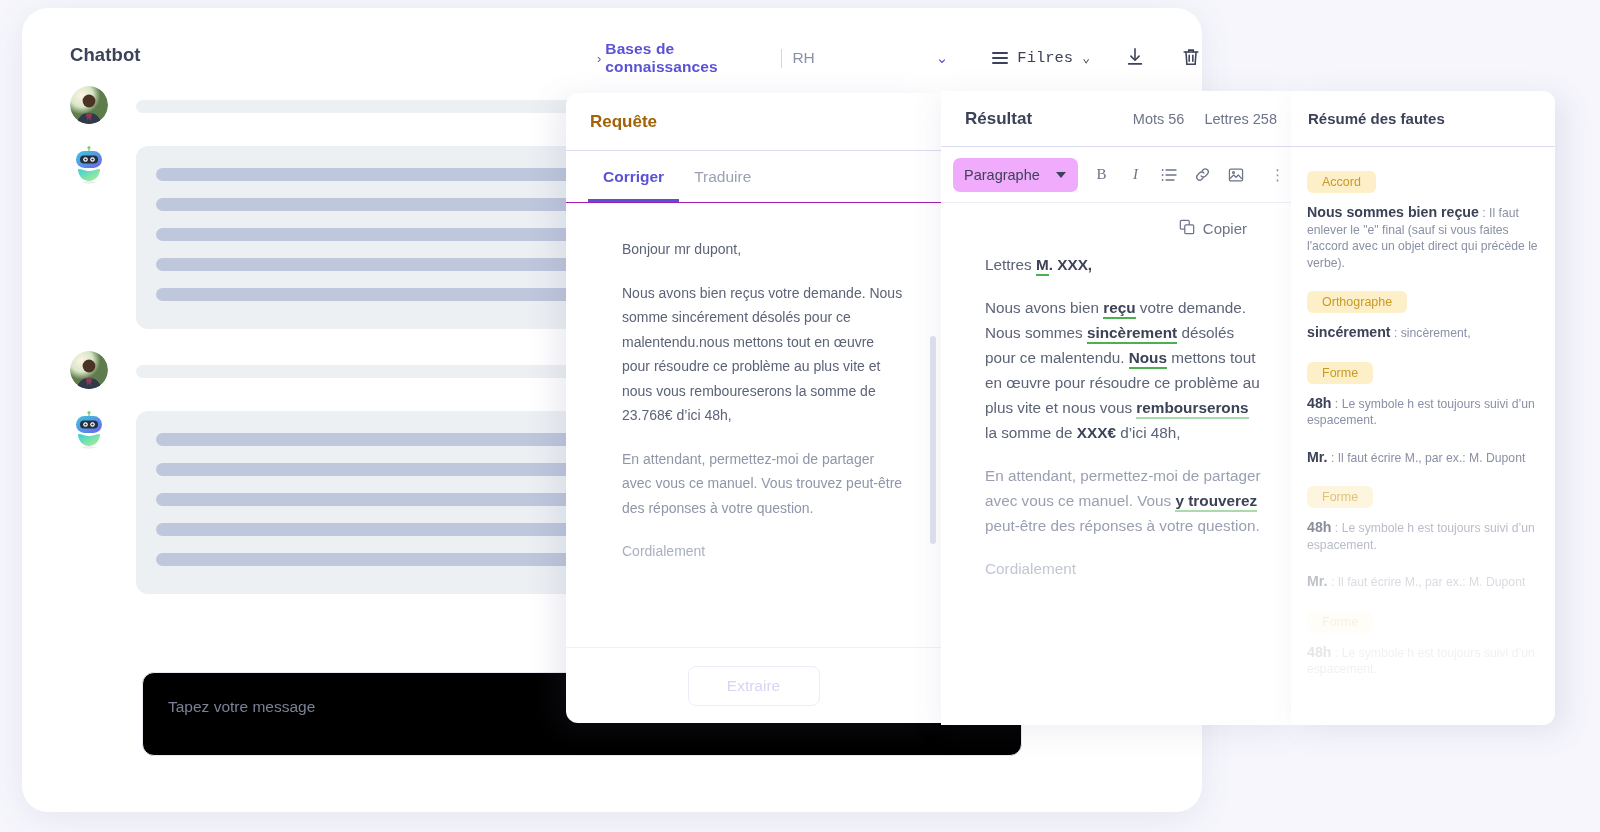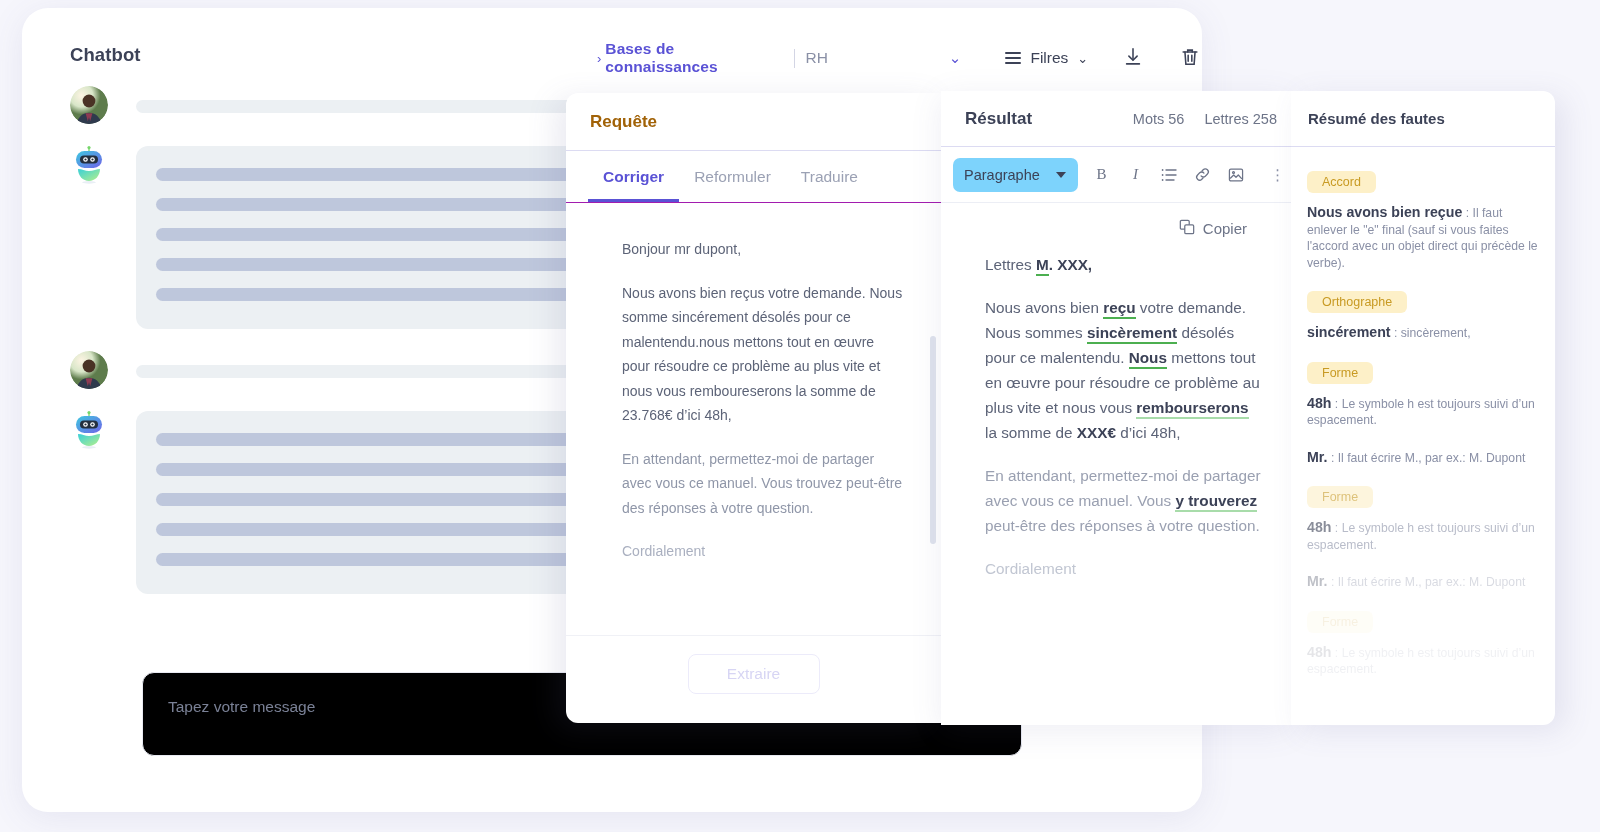--- a/index.html
+++ b/index.html
@@ -26,21 +26,21 @@
     letter-spacing: .1px;
   }
 
   
   .top-tools { position: absolute; left: 575px; top: 34px; display: flex; align-items: center; height: 32px; }
   .kb-chevron { color: #5a52d5; font-size: 13px; margin-right: 4px; }
   .kb-link { color: #5a52d5; font-size: 15.5px; font-weight: bold; letter-spacing: .1px; }
   .kb-sep { width: 1px; height: 19px; background: #d3d5e4; margin: 0 11px; }
   .kb-value { color: #8a90a6; font-size: 15.5px; }
   .kb-caret { margin-left: 121px; color: #5a52d5; font-size: 15px; }
-  .filters { margin-left: 44px; display: flex; align-items: center; gap: 9px; color: #3c4257; font-size: 15.5px; }
+  .filters { margin-left: 44px; display: flex; align-items: center; gap: 9px; color: #3c4257; font-size: 15.5px; font-family: Liberation Mono, monospace; }
   .burger { display: inline-block; width: 16px; }
   .burger i { display: block; height: 1.6px; background: #3c4257; margin: 3.2px 0; border-radius: 2px; }
   .fcaret { color: #3c4257; font-size: 13px; }
   .ticon { margin-left: 34px; width: 24px; height: 24px; color: #3c4257; }
   .ticon svg { display: block; }
 
   
   .chat-area { position: absolute; left: 0; top: 78px; width: 1000px; bottom: 0; }
   .msg { display: flex; align-items: flex-start; padding: 0 0 0 48px; margin-bottom: 22px; }
   .avatar { width: 38px; height: 38px; border-radius: 50%; flex: 0 0 38px; overflow: hidden; margin-right: 28px; }
@@ -69,40 +69,40 @@
     border-bottom: 1px solid #dcdbf2; }
   .panel-title { font-size: 17px; font-weight: bold; color: #a16207; }
   .tabs { display: flex; padding: 0 0 0 22px; border-bottom: 1px solid #a21caf; }
   .tab { padding: 17px 15px 13px 15px; font-size: 15.5px; color: #9ba1b4; cursor: pointer;
     border-bottom: 3px solid transparent; }
   .tab.active { color: #5a52d5; font-weight: bold; border-bottom-color: #5a52d5; }
   .req-body { padding: 34px 36px 0 56px; }
   .req-body p { font-size: 14px; line-height: 24.5px; color: #5c6377; margin-bottom: 19px; }
   .req-body p.fade1 { color: #8f96a8; }
   .req-body p.fade2 { color: #aab0c0; }
-  .extract-row { position: absolute; left: 0; right: 0; bottom: 12px; height: 76px;
+  .extract-row { position: absolute; left: 0; right: 0; bottom: 0; height: 76px;
     border-top: 1px solid #f0f1f6; display: flex; align-items: center; justify-content: center; }
   .extract-btn { width: 132px; height: 40px; border: 1px solid #ecebfa; border-radius: 8px;
     background: #fff; color: #d7d5f4; font-size: 15.5px; display: flex; align-items: center; justify-content: center; }
   .req-scroll { position: absolute; right: 5px; top: 243px; width: 6px; height: 208px;
     background: #dfe3ed; border-radius: 4px; }
 
   
   .panel-res {
     position: absolute; left: 941px; top: 91px; width: 350px; height: 634px;
     background: #ffffff; box-shadow: 0 6px 30px rgba(90,90,150,0.10);
     overflow: hidden;
   }
   .res-head { height: 56px; display: flex; align-items: center; padding: 0 14px 0 24px;
     border-bottom: 1px solid #dcdbf2; }
   .res-title { font-size: 17px; font-weight: bold; color: #3c4257; }
   .res-counts { margin-left: auto; display: flex; gap: 20px; color: #6d7488; font-size: 14.5px; }
   .res-toolbar { height: 56px; display: flex; align-items: center; padding: 0 10px 0 12px;
     border-bottom: 1px solid #eceef5; }
-  .para-select { height: 34px; min-width: 125px; padding: 0 11px; background: #7dd3fc; border-radius: 7px;
+  .para-select { height: 34px; min-width: 125px; padding: 0 11px; background: #f0abfc; border-radius: 7px;
     display: flex; align-items: center; gap: 16px; color: #3c4257; font-size: 14.5px; }
   .para-select .tri { width: 0; height: 0; border-left: 5.5px solid transparent; border-right: 5.5px solid transparent;
     border-top: 6.5px solid #3c4257; }
   .fmt { margin-left: 15px; display: flex; align-items: center; gap: 17px; color: #6d7488; }
   .fmt .g { font-size: 15px; width: 17px; text-align: center; }
   .fmt svg { display: block; }
   .dots { margin-left: 9px; color: #8a90a6; font-size: 15px; letter-spacing: 0; }
   .copy-row { display: flex; justify-content: flex-end; padding: 16px 44px 0 0; align-items: center; gap: 8px;
     color: #6d7488; font-size: 15px; }
   .res-body { padding: 14px 28px 0 44px; }
@@ -270,21 +270,20 @@
     </div>
   </div>
 
   <div class="panel-req">
     <div class="panel-head">
       <span class="panel-title">Requête</span>
     </div>
 
     <div class="tabs">
       <div class="tab active">Corriger</div>
-      <div class="tab">Reformuler</div>
       <div class="tab">Traduire</div>
     </div>
 
     <div class="req-body">
       <p>Bonjour mr dupont,</p>
       <p>Nous avons bien reçus votre demande. Nous somme sincérement désolés pour ce malentendu.nous mettons tout en œuvre pour résoudre ce problème au plus vite et nous vous remboureserons la somme de 23.768€ d’ici 48h,</p>
       <p class="fade1">En attendant, permettez-moi de partager avec vous ce manuel. Vous trouvez peut-être des réponses à votre question.</p>
       <p class="fade2">Cordialement</p>
     </div>
 
@@ -365,21 +364,21 @@
 
   <div class="panel-sum">
     <div class="sum-head">
       <span class="sum-title">Résumé des fautes</span>
     </div>
     <div class="sum-body">
 
       <div>
         <span class="chip">Accord</span>
         <div class="fault">
-          <b>Nous avons bien reçue</b><span> : </span><span>Il faut enlever le "e" final (sauf si vous faites l'accord avec un objet direct qui précède le verbe).</span>
+          <b>Nous sommes bien reçue</b><span> : </span><span>Il faut enlever le "e" final (sauf si vous faites l'accord avec un objet direct qui précède le verbe).</span>
         </div>
       </div>
 
       <div>
         <span class="chip">Orthographe</span>
         <div class="fault">
           <b>sincérement</b><span> : </span><span>sincèrement,</span>
         </div>
       </div>
 

